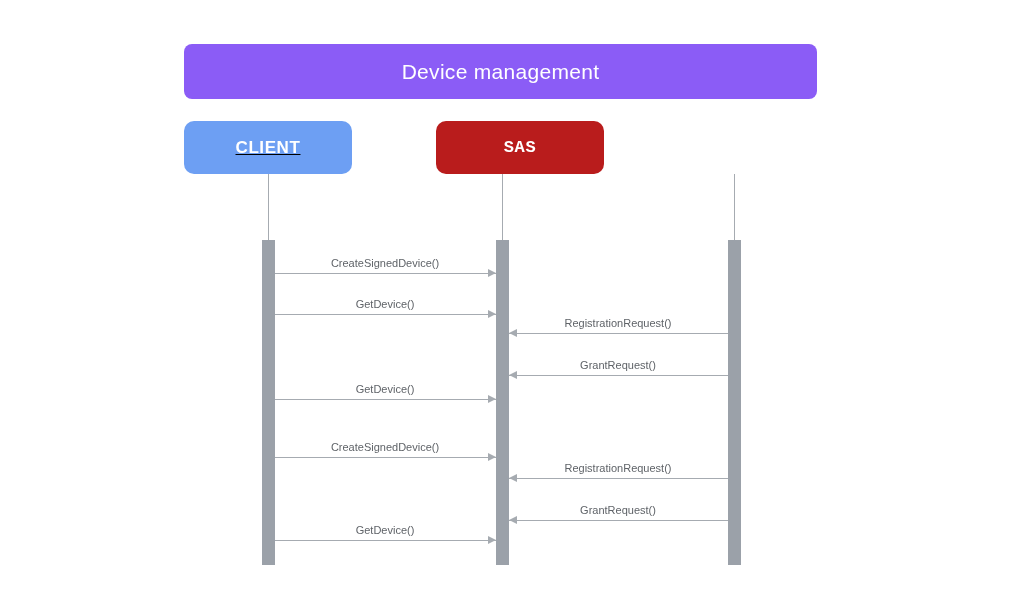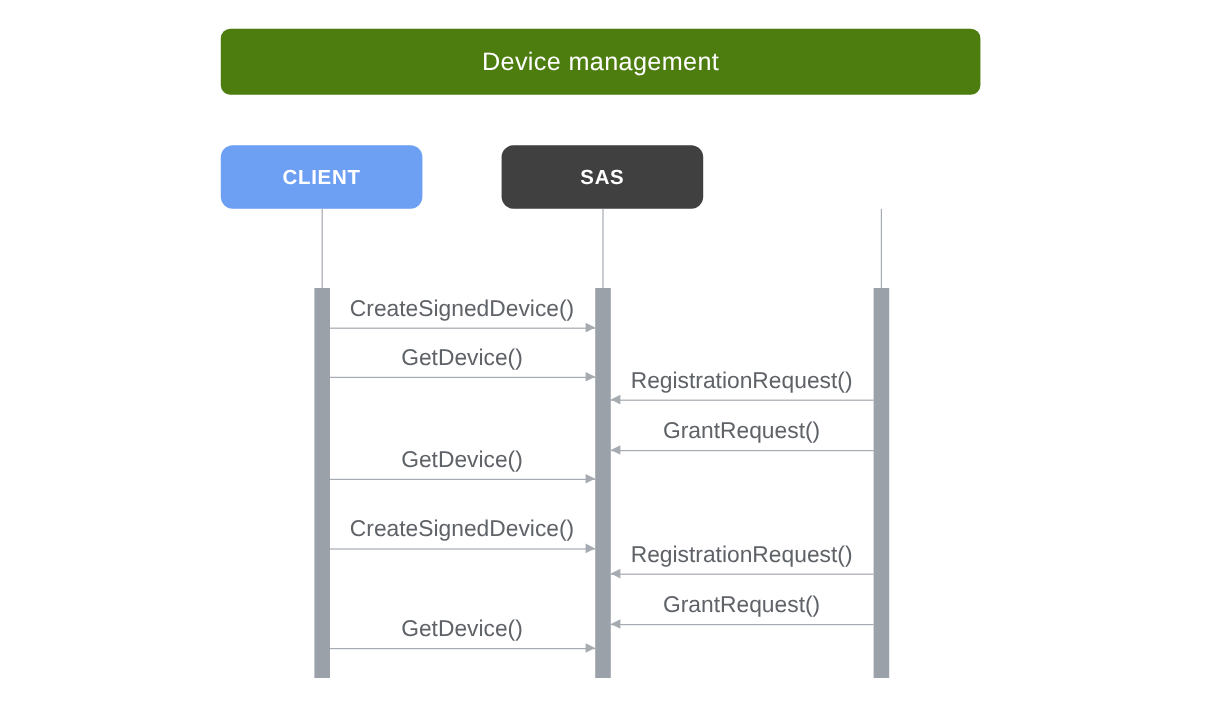--- a/index.html
+++ b/index.html
@@ -70,21 +70,21 @@
     right: 0;
     top: 0;
     height: 1px;
   }
   .message .message-label {
     position: absolute;
     left: 0;
     right: 0;
     bottom: 5px;
     text-align: center;
-    font-size: 19px;
+    font-size: 11px;
     color: #5f6368;
     white-space: nowrap;
   }
   .message .arrowhead {
     position: absolute;
     top: -4px;
     width: 0;
     height: 0;
     border-top: 4px solid transparent;
     border-bottom: 4px solid transparent;
@@ -97,30 +97,30 @@
   .message .arrowhead.left {
     left: 0;
     border-right-width: 8px;
     border-right-style: solid;
   }
 </style>
 </head>
 <body>
 
 <div id="stage">
-  <div class="title-bar" style="background: #4d7c0f;">
+  <div class="title-bar" style="background: #8b5cf6; margin-top: 20px;">
     <span class="title-text">Device management</span>
   </div>
 
-<div class="actor-box" style="left: 184px; background: rgb(109, 159, 243);">
+<div class="actor-box" style="left: 184px; background: rgb(109, 159, 243); text-decoration: underline;">
       <span class="actor-label">CLIENT</span>
     </div>
     <div class="lifeline" style="left: 268px; background: rgb(166, 171, 177);"></div>
     <div class="activation-bar" style="left: 261.5px; background: rgb(155, 161, 169);"></div>
-    <div class="actor-box" style="left: 418px; background: #404040;">
+    <div class="actor-box" style="left: 436px; background: #b91c1c; font-family: Liberation Mono, monospace;">
       <span class="actor-label">SAS</span>
     </div>
     <div class="lifeline" style="left: 502px; background: rgb(166, 171, 177);"></div>
     <div class="activation-bar" style="left: 495.5px; background: rgb(155, 161, 169);"></div>
     <div class="lifeline" style="left: 734px; background: rgb(166, 171, 177);"></div>
     <div class="activation-bar" style="left: 727.5px; background: rgb(155, 161, 169);"></div>
     <div class="message" style="left: 274.5px; width: 221px; top: 273px;">
       <div class="message-line" style="background: rgb(166, 171, 177);"></div>
       <div class="arrowhead right" style="border-left-color: rgb(166, 171, 177);"></div>
       <div class="message-label" style="color: rgb(95, 99, 104);">CreateSignedDevice()</div>

